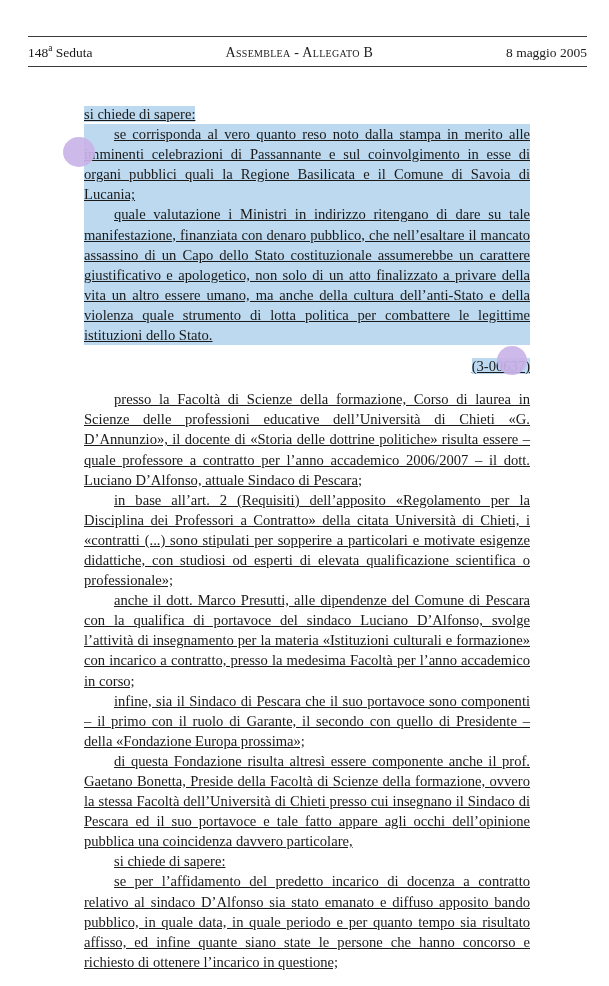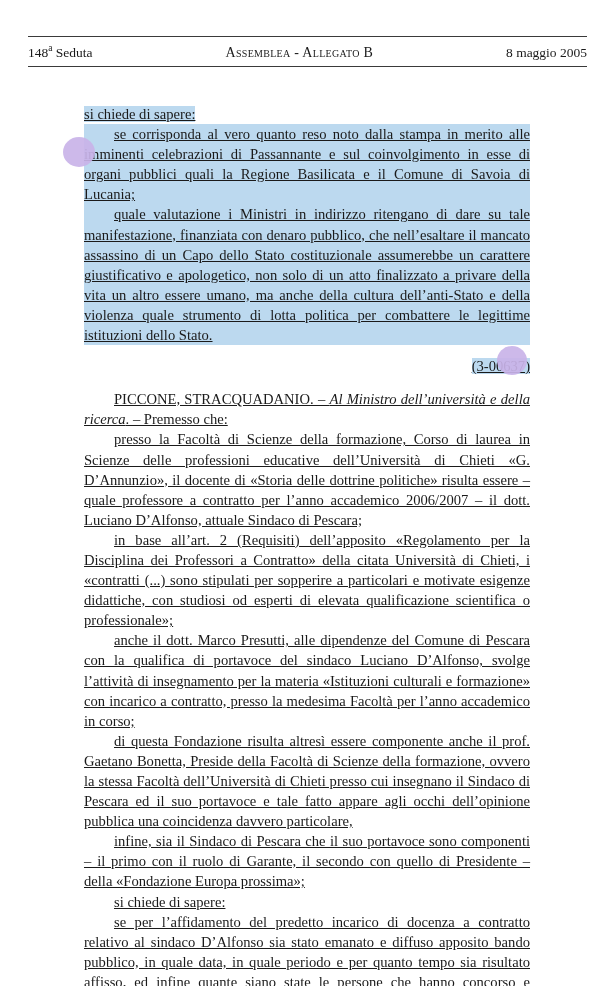--- a/index.html
+++ b/index.html
@@ -130,27 +130,26 @@
     <p class="noindent"><span class="hl">si chiede di sapere:</span></p>
 
     <p class="sel-para">se corrisponda al vero quanto reso noto dalla stampa in merito alle imminenti celebrazioni di Passannante e sul coinvolgimento in esse di organi pubblici quali la Regione Basilicata e il Comune di Savoia di Lucania;</p>
 
     <p class="sel-para">quale valutazione i Ministri in indirizzo ritengano di dare su tale manifestazione, finanziata con denaro pubblico, che nell’esaltare il mancato assassino di un Capo dello Stato costituzionale assumerebbe un carattere giustificativo e apologetico, non solo di un atto finalizzato a privare della vita un altro essere umano, ma anche della cultura dell’anti-Stato e della violenza quale strumento di lotta politica per combattere le legittime istituzioni dello Stato.</p>
 
     <div class="gap-s"></div>
     <p class="ref"><span class="hl">(3-00637)</span></p>
     <div class="gap-s"></div>
 
-    <p><span>PICCONE, STRACQUADANIO. – </span><span class="ital">Al Ministro dell’università e della ricerca</span><span>. – Premesso che:</span></p>
 
     <p>presso la Facoltà di Scienze della formazione, Corso di laurea in Scienze delle professioni educative dell’Università di Chieti «G. D’Annunzio», il docente di «Storia delle dottrine politiche» risulta essere – quale professore a contratto per l’anno accademico 2006/2007 – il dott. Luciano D’Alfonso, attuale Sindaco di Pescara;</p>
     <p>in base all’art. 2 (Requisiti) dell’apposito «Regolamento per la Disciplina dei Professori a Contratto» della citata Università di Chieti, i «contratti (...) sono stipulati per sopperire a particolari e motivate esigenze didattiche, con studiosi od esperti di elevata qualificazione scientifica o professionale»;</p>
     <p>anche il dott. Marco Presutti, alle dipendenze del Comune di Pescara con la qualifica di portavoce del sindaco Luciano D’Alfonso, svolge l’attività di insegnamento per la materia «Istituzioni culturali e formazione» con incarico a contratto, presso la medesima Facoltà per l’anno accademico in corso;</p>
+    <p>infine, sia il Sindaco di Pescara che il suo portavoce sono componenti – il primo con il ruolo di Garante, il secondo con quello di Presidente – della «Fondazione Europa prossima»;</p>
     <p>di questa Fondazione risulta altresì essere componente anche il prof. Gaetano Bonetta, Preside della Facoltà di Scienze della formazione, ovvero la stessa Facoltà dell’Università di Chieti presso cui insegnano il Sindaco di Pescara ed il suo portavoce e tale fatto appare agli occhi dell’opinione pubblica una coincidenza davvero particolare,</p>
-    <p>infine, sia il Sindaco di Pescara che il suo portavoce sono componenti – il primo con il ruolo di Garante, il secondo con quello di Presidente – della «Fondazione Europa prossima»;</p>
     <p>si chiede di sapere:</p>
     <p>se per l’affidamento del predetto incarico di docenza a contratto relativo al sindaco D’Alfonso sia stato emanato e diffuso apposito bando pubblico, in quale data, in quale periodo e per quanto tempo sia risultato affisso, ed infine quante siano state le persone che hanno concorso e richiesto di ottenere l’incarico in questione;</p>
 
   </div>
 
   <div class="blob" id="blob1"></div>
   <div class="blob" id="blob2"></div>
 
 </div>
 

